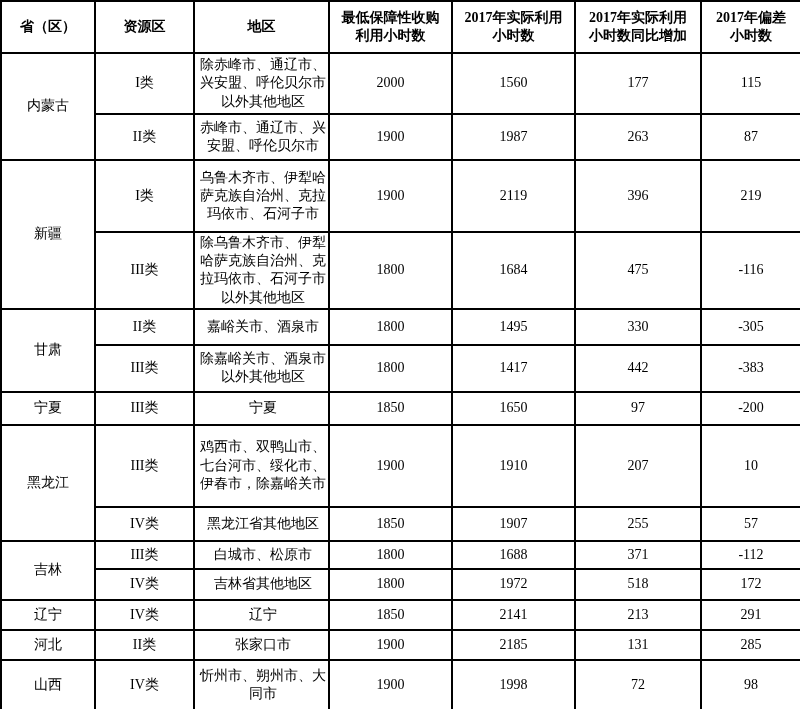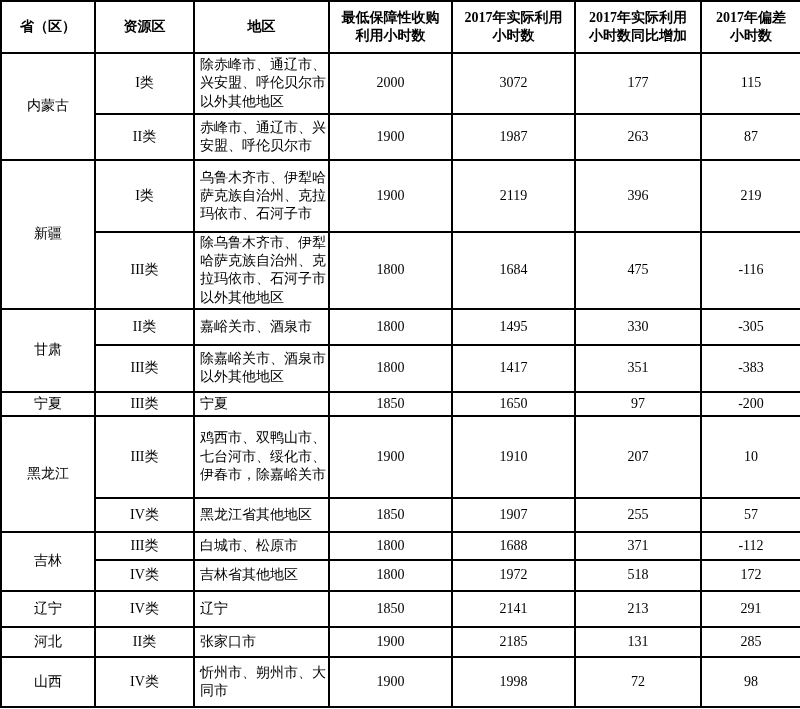--- a/index.html
+++ b/index.html
@@ -33,21 +33,21 @@
   table.data-table th {
     font-weight: bold;
     text-align: center;
     white-space: pre-line;
     font-size: 14px;
   }
   table.data-table td {
     text-align: center;
   }
   table.data-table td.cell-area {
-    text-align: left;
+    text-align: center;
     padding-left: 5px;
     padding-right: 2px;
   }
   table.data-table td.cell-province,
   table.data-table td.cell-zone {
     text-align: center;
   }
 </style>
 </head>
 <body>
@@ -77,21 +77,21 @@
           <th>2017年偏差
 小时数</th>
         </tr>
       </thead>
     <tbody>
         <tr style="height: 61px;">
           <td class="cell-province" rowspan="2">内蒙古</td>
           <td class="cell-zone">I类</td>
           <td class="cell-area">除赤峰市、通辽市、兴安盟、呼伦贝尔市以外其他地区</td>
           <td class="cell-value">2000</td>
-          <td class="cell-value">3072</td>
+          <td class="cell-value">1560</td>
           <td class="cell-value">177</td>
           <td class="cell-value">115</td>
         </tr>
         <tr style="height: 46px;">
           <td class="cell-zone">II类</td>
           <td class="cell-area">赤峰市、通辽市、兴安盟、呼伦贝尔市</td>
           <td class="cell-value">1900</td>
           <td class="cell-value">1987</td>
           <td class="cell-value">263</td>
           <td class="cell-value">87</td>
@@ -120,24 +120,24 @@
           <td class="cell-value">1800</td>
           <td class="cell-value">1495</td>
           <td class="cell-value">330</td>
           <td class="cell-value">-305</td>
         </tr>
         <tr style="height: 47px;">
           <td class="cell-zone">III类</td>
           <td class="cell-area">除嘉峪关市、酒泉市以外其他地区</td>
           <td class="cell-value">1800</td>
           <td class="cell-value">1417</td>
-          <td class="cell-value">351</td>
+          <td class="cell-value">442</td>
           <td class="cell-value">-383</td>
         </tr>
-        <tr style="height: 24px;">
+        <tr style="height: 33px;">
           <td class="cell-province">宁夏</td>
           <td class="cell-zone">III类</td>
           <td class="cell-area">宁夏</td>
           <td class="cell-value">1850</td>
           <td class="cell-value">1650</td>
           <td class="cell-value">97</td>
           <td class="cell-value">-200</td>
         </tr>
         <tr style="height: 82px;">
           <td class="cell-province" rowspan="2">黑龙江</td>
@@ -166,21 +166,21 @@
           <td class="cell-value">-112</td>
         </tr>
         <tr style="height: 31px;">
           <td class="cell-zone">IV类</td>
           <td class="cell-area">吉林省其他地区</td>
           <td class="cell-value">1800</td>
           <td class="cell-value">1972</td>
           <td class="cell-value">518</td>
           <td class="cell-value">172</td>
         </tr>
-        <tr style="height: 36px;">
+        <tr style="height: 30px;">
           <td class="cell-province">辽宁</td>
           <td class="cell-zone">IV类</td>
           <td class="cell-area">辽宁</td>
           <td class="cell-value">1850</td>
           <td class="cell-value">2141</td>
           <td class="cell-value">213</td>
           <td class="cell-value">291</td>
         </tr>
         <tr style="height: 30px; border-radius: 13px;">
           <td class="cell-province">河北</td>

